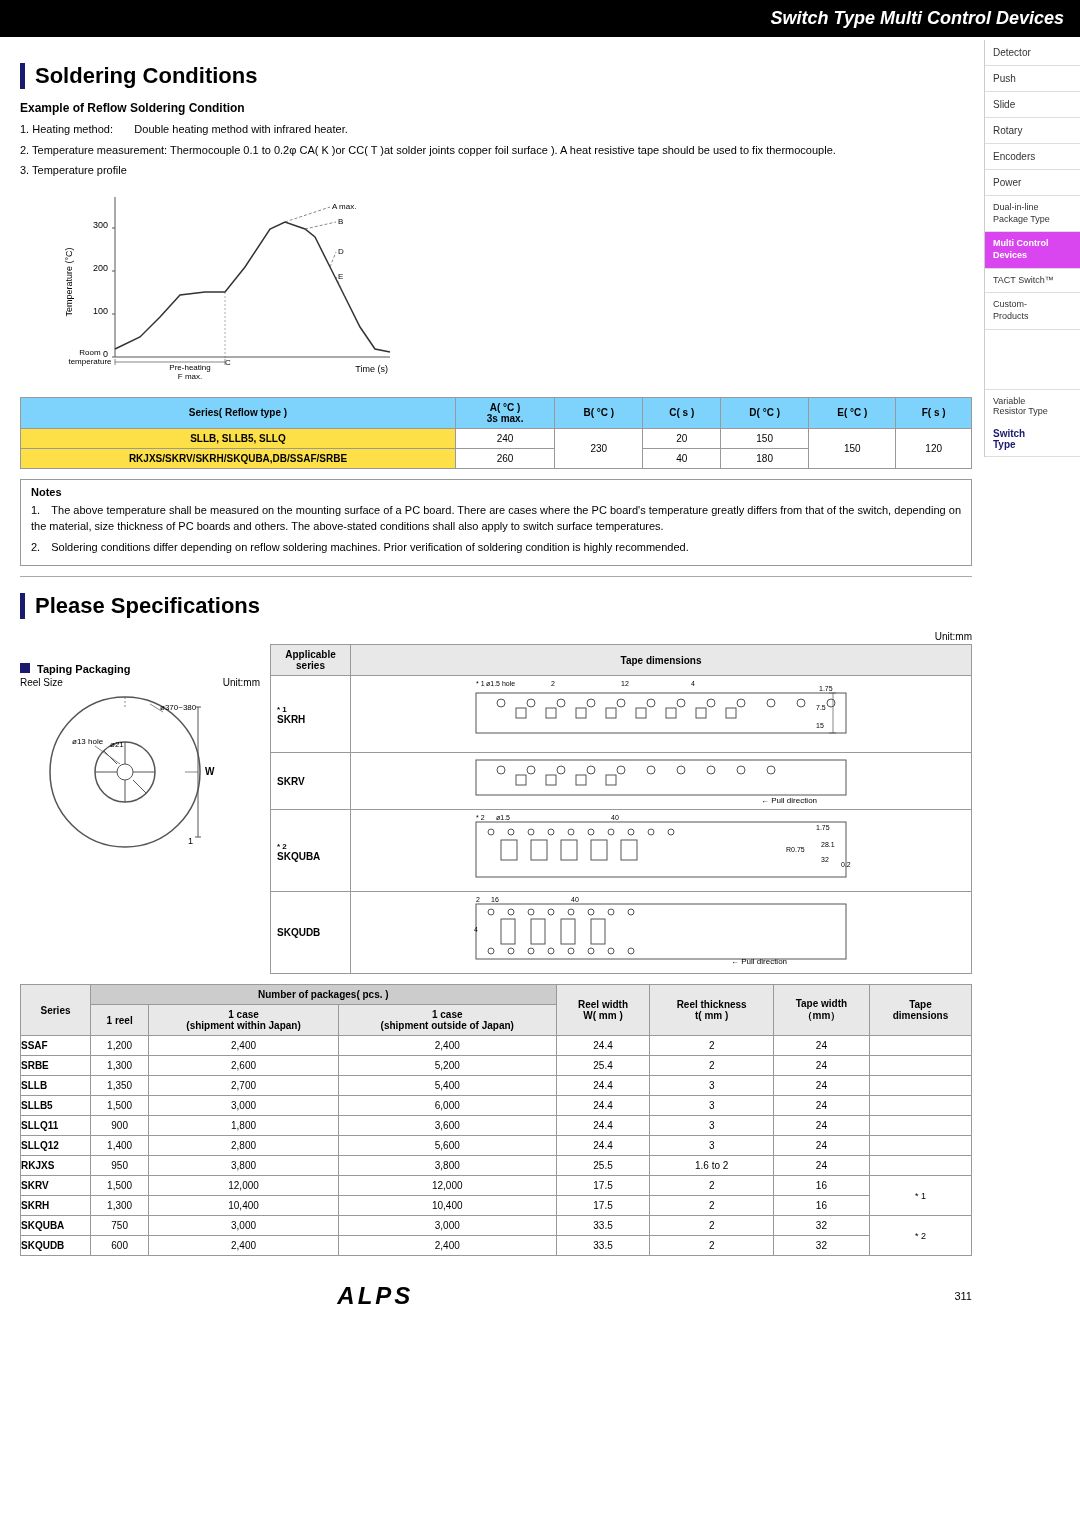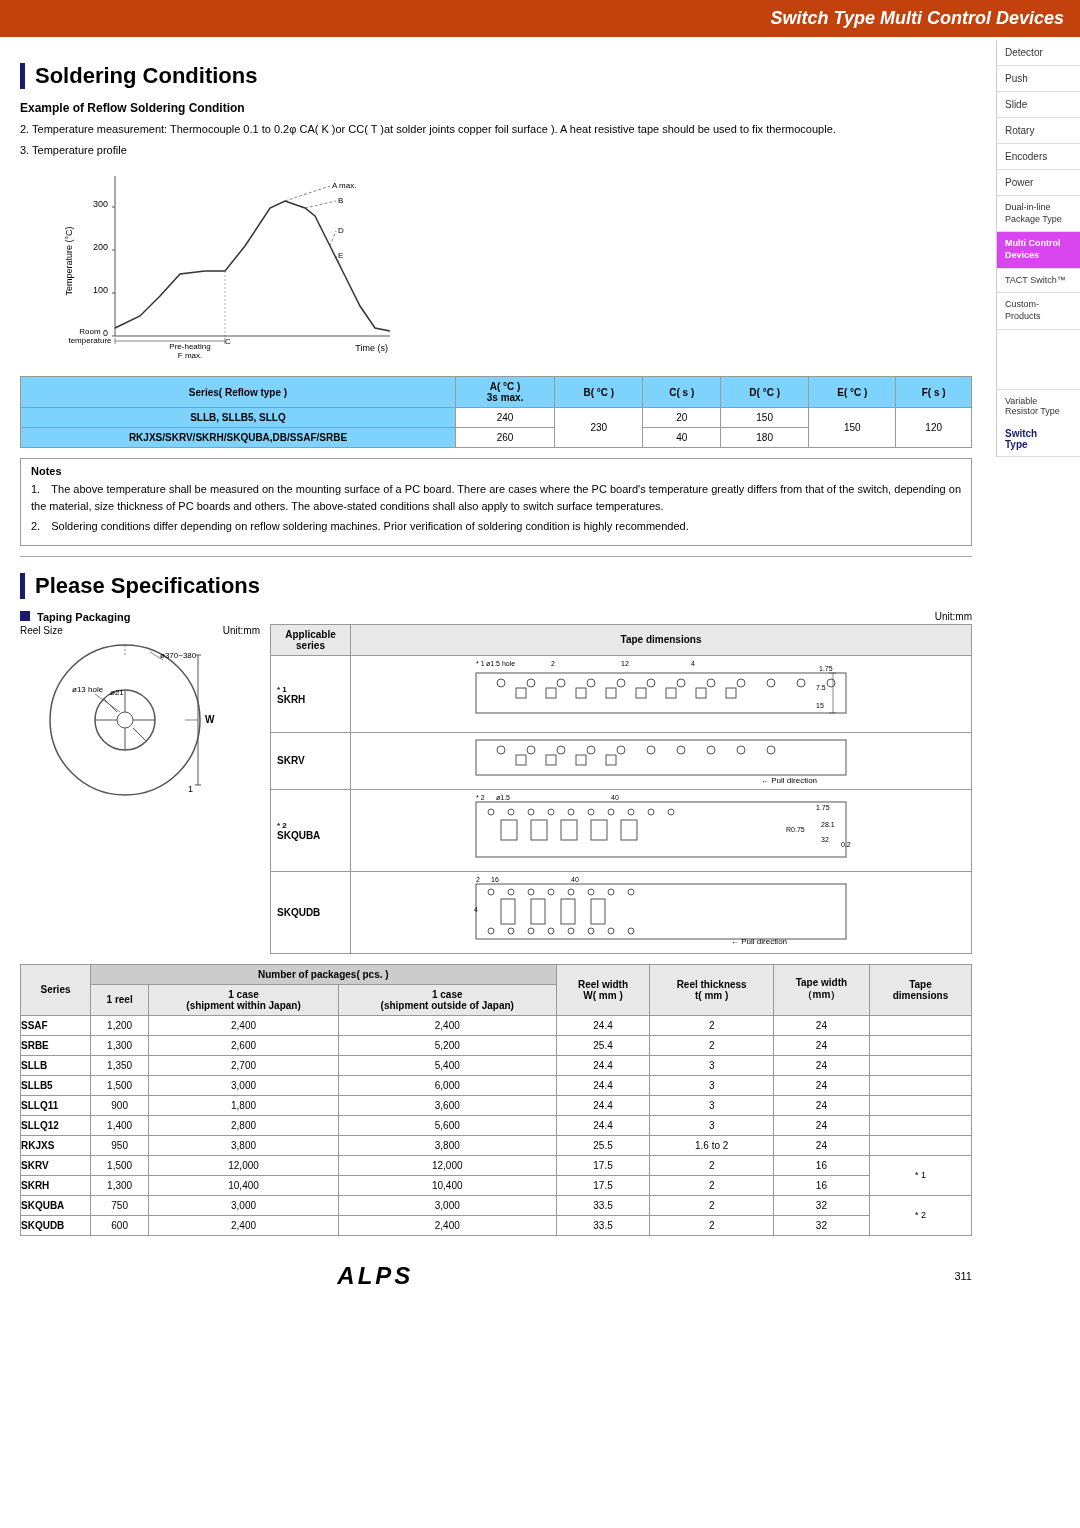--- a/index.html
+++ b/index.html
@@ -8,35 +8,35 @@
       font-size: 11px;
       background: #fff;
       color: #000;
       width: 1080px;
       min-height: 1528px;
       position: relative;
     }
 
     
     .header-bar {
-      background: #c2410c;
+      background: #000000;
       color: #fff;
       text-align: right;
       padding: 8px 16px;
       font-size: 18px;
       font-weight: bold;
       font-style: italic;
     }
 
     
     .right-sidebar {
       position: absolute;
       top: 40px;
       right: 0;
-      width: 84px;
+      width: 96px;
       border-left: 1px solid #ccc;
       font-size: 10px;
     }
     .sidebar-item {
       padding: 6px 8px;
       border-bottom: 1px solid #ddd;
       color: #333;
       line-height: 1.3;
     }
     .sidebar-item.active {
@@ -93,21 +93,21 @@
     .reflow-table th, .reflow-table td {
       border: 1px solid #999;
       padding: 4px 8px;
       text-align: center;
     }
     .reflow-table th {
       background: #7dd3fc;
       font-weight: bold;
     }
     .reflow-table td:first-child {
-      background: #7dd3fc;
+      background: #fde047;
       font-weight: bold;
     }
 
     
     .notes-box {
       border: 1px solid #999;
       padding: 6px 10px;
       margin: 10px 0;
     }
     .notes-title {
@@ -199,20 +199,24 @@
   <div class="sidebar-variable" style="font-size:9px; color:#333;">Variable<br>Resistor Type</div>
   <div class="sidebar-switch active-blue" style="padding:6px 8px; font-weight:bold; color:#1a1a6e; font-size:10px;">Switch<br>Type</div>
 </div>
 
 <div class="main-content">
 
   <div class="section-title">Soldering Conditions</div>
 
   <div class="subsection-title">Example of Reflow Soldering Condition</div>
 
+  <div class="text-line">
+    <span>1. Heating method:</span>&nbsp;&nbsp;&nbsp;&nbsp;&nbsp;&nbsp;
+    <span>Double heating method with infrared heater.</span>
+  </div>
   <div class="text-line" style="text-align:justify;">
     <span>2. Temperature measurement: Thermocouple 0.1 to 0.2φ  CA( K )or CC( T )at solder joints copper foil surface ). A heat resistive tape should be used to fix thermocouple.</span>
   </div>
   <div class="text-line">
     <span>3. Temperature profile</span>
   </div>
 
   <div style="margin: 8px 0 8px 40px; position: relative; width: 340px;">
     <svg width="340" height="200" viewBox="0 0 340 200">
 
@@ -300,21 +304,21 @@
     <div class="note-item">2.　Soldering conditions differ depending on reflow soldering machines. Prior verification of soldering condition is highly recommended.</div>
   </div>
 
   <hr class="hr-divider">
 
   <div class="section-title">Please Specifications</div>
 
   <div style="display:flex; gap:0; margin-bottom:8px;">
 
     <div style="width:240px;">
-      <div style="display:flex; justify-content:space-between; align-items:flex-start; margin-bottom:2px;">
+      <div style="display:flex; justify-content:space-between; align-items:flex-start; margin-bottom:2px;margin-top:32px;">
         <div style="font-weight:bold; font-size:11px;">
           <span style="display:inline-block; width:10px; height:10px; background:#1a1a6e; margin-right:4px;"></span>
           <span>Taping Packaging</span>
         </div>
       </div>
       <div style="display:flex; justify-content:space-between; font-size:10px; margin-bottom:4px;">
         <span>Reel Size</span>
         <span>Unit:mm</span>
       </div>
       

